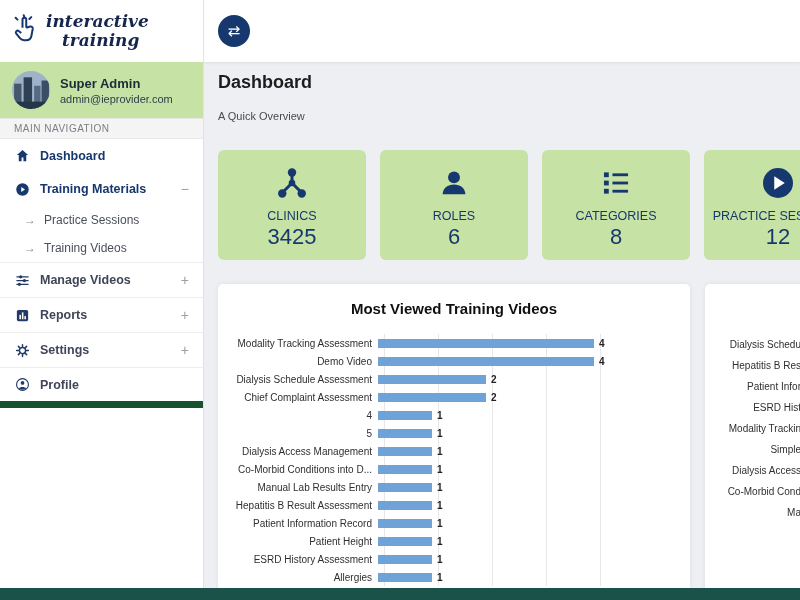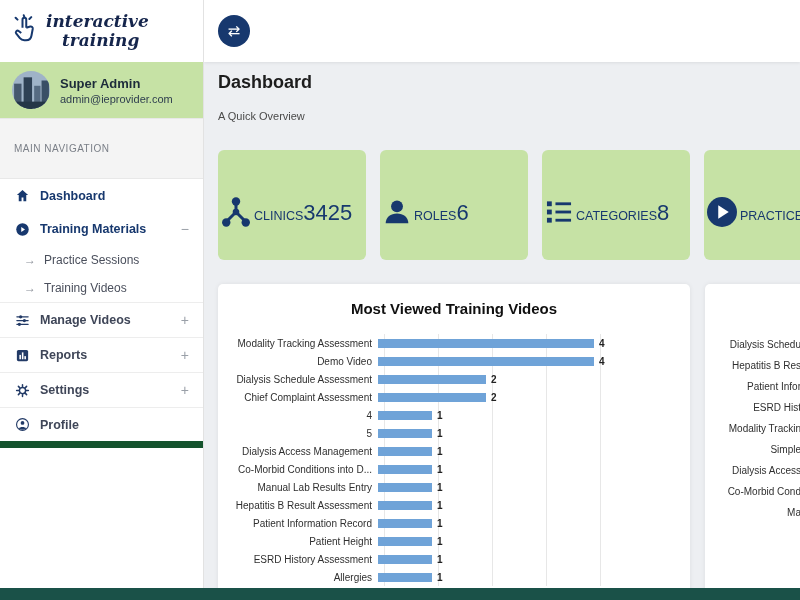--- a/index.html
+++ b/index.html
@@ -8,41 +8,41 @@
 
   
   .sidebar{position:absolute;left:0;top:0;width:204px;bottom:12px;background:#fff;border-right:1px solid #e2e2e2;z-index:3}
   .logo{height:62px;display:flex;align-items:center;gap:6px;padding:4px 10px;background:#fff}
   .logo-text{font-family:"DejaVu Serif",serif;font-style:italic;font-weight:bold;color:#15254c;font-size:17px;line-height:1.1}
   .logo-text .l2{margin-left:16px}
   .profile{height:56px;background:#c6e2a5;display:flex;align-items:center;gap:10px;padding:0 12px}
   .avatar{flex:0 0 38px;height:38px;border-radius:50%;overflow:hidden}
   .profile-name{font-size:13px;font-weight:bold;color:#1c2b3a}
   .profile-email{font-size:11px;color:#2e3d4e;margin-top:2px}
-  .nav-section{background:#f4f4f4;color:#7a7f87;font-size:10px;letter-spacing:.5px;padding:24px 14px;border-top:1px solid #e8e8e8;border-bottom:1px solid #e8e8e8}
+  .nav-section{background:#f4f4f4;color:#7a7f87;font-size:10px;letter-spacing:.5px;padding:4px 14px;border-top:1px solid #e8e8e8;border-bottom:1px solid #e8e8e8}
   .nav-item{display:flex;align-items:center;gap:10px;padding:9px 14px;font-size:12.5px;font-weight:bold;color:#3f4658;cursor:pointer;background:#fff}
   .nav-item.active{color:#17386e}
   .nav-item .nicon{width:16px;display:flex;justify-content:center}
   .ntoggle{margin-left:auto;color:#9aa0a8;font-size:14px;font-weight:normal}
   .nav-sub{display:flex;align-items:center;gap:8px;padding:7px 14px 7px 24px;font-size:12px;color:#4a4f5c;cursor:pointer;background:#fff}
   .nav-sub .arrow{color:#8a8f98;font-size:12px}
   .sep{border-top:1px solid #ededed}
   .sep-b{border-bottom:7px solid #14532d}
 
   
   .topbar{position:absolute;left:204px;top:0;width:596px;height:62px;background:#fff;box-shadow:0 1px 3px rgba(0,0,0,.08);z-index:2}
   .toggle-btn{position:absolute;left:14px;top:15px;width:32px;height:32px;border:none;border-radius:50%;background:#17386e;color:#fff;font-size:15px;line-height:32px;text-align:center;cursor:pointer}
 
   
   .content{position:absolute;left:204px;top:62px;width:596px;bottom:12px;overflow:hidden}
   .page-title{position:absolute;left:14px;top:10px;font-size:18px;font-weight:bold;color:#1d1d1d}
   .page-subtitle{position:absolute;left:14px;top:48px;font-size:11px;color:#4a4a4a}
 
   .stats{position:absolute;left:14px;top:88px;display:flex;gap:14px}
-  .stat-card{width:148px;height:110px;background:#c6e2a5;border-radius:6px;display:flex;align-items:center;padding-top:14px;flex:0 0 auto}
+  .stat-card{width:148px;height:110px;background:#c6e2a5;border-radius:6px;display:flex;flex-direction:column;align-items:center;padding-top:14px;flex:0 0 auto}
   .stat-card .sicon{height:38px;display:flex;align-items:center}
   .stat-label{margin-top:7px;font-size:12.5px;color:#17386e;white-space:nowrap}
   .stat-value{margin-top:1px;font-size:22px;font-weight:500;color:#17386e}
 
   .chart-card{position:absolute;background:#fff;border-radius:5px;box-shadow:0 0 5px rgba(0,0,0,.07);padding:16px 12px}
   #card-main-chart{left:14px;top:222px;width:472px;height:330px}
   #card-side-chart{left:501px;top:222px;width:300px;height:330px}
   .ctitle{text-align:center;font-size:15px;font-weight:bold;color:#101010;min-height:22px}
   .cchart{position:relative;margin-top:12px}
   .grid{position:absolute;left:154px;top:0;bottom:0;width:217px;background-image:repeating-linear-gradient(to right,#e7e7e7 0,#e7e7e7 1px,transparent 1px,transparent 54px)}

